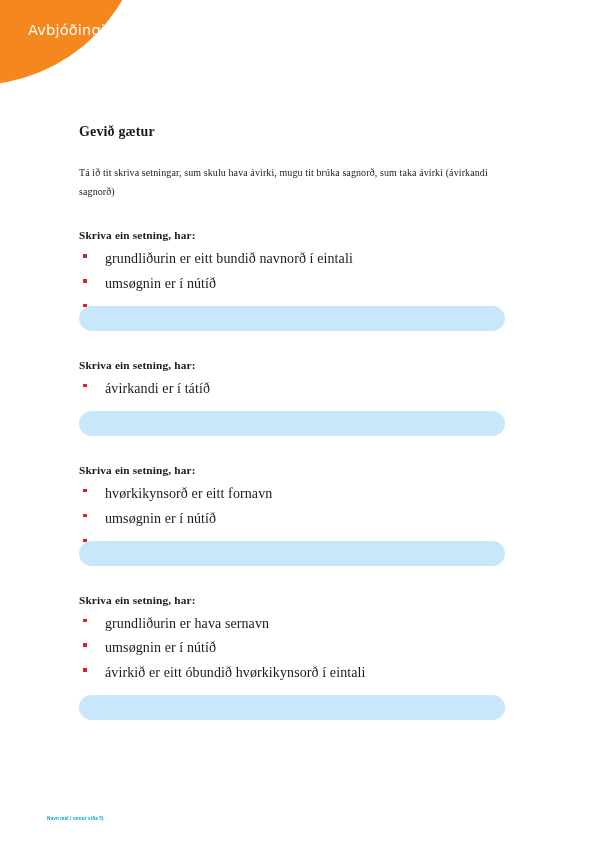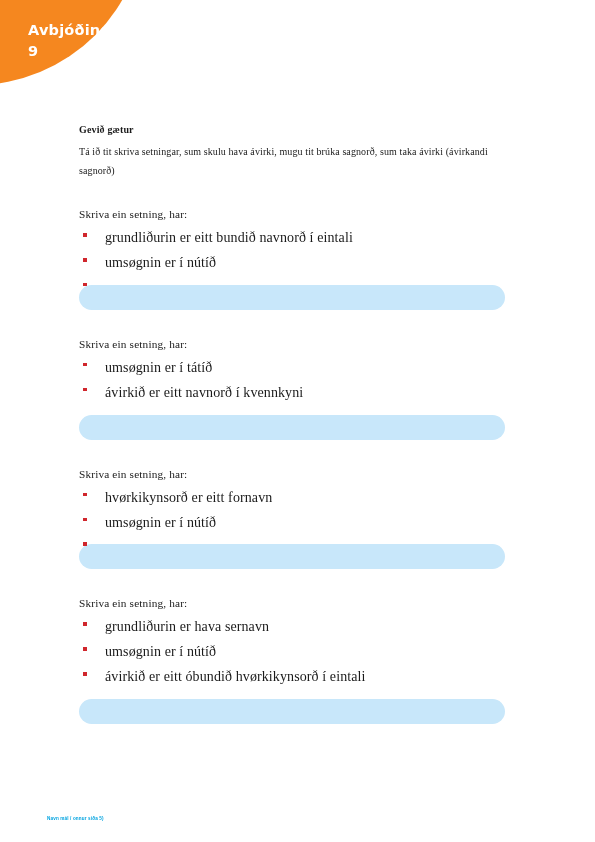--- a/index.html
+++ b/index.html
@@ -25,54 +25,54 @@
     background: #f5871f;
     border-radius: 0 0 170px 0;
   }
   #header-title {
     position: absolute;
     left: 28px;
     top: 20px;
     width: 110px;
     color: #ffffff;
     font-family: "DejaVu Sans", sans-serif;
-    font-weight: bold;
+    font-weight: normal;
     font-size: 14.5px;
     line-height: 1.45;
     letter-spacing: 0.2px;
   }
 
   
   #content {
     position: absolute;
     left: 79px;
     top: 124px;
     width: 426px;
   }
 
   .intro-heading {
     font-weight: bold;
-    font-size: 10px;
-    color: #1a1a1a;
-    margin: 0 0 8px 0;
+    font-size: 14px;
+    color: #1a1a1a;
+    margin: 0 0 24px 0;
     letter-spacing: 0.15px;
   }
   .intro-body {
     font-size: 10px;
     color: #1a1a1a;
     line-height: 1.85;
     margin: 0;
     letter-spacing: 0.1px;
   }
 
   .task-block {
     margin-top: 28px;
   }
   .task-heading {
-    font-weight: normal;
+    font-weight: bold;
     font-size: 11.3px;
     color: #1a1a1a;
     margin: 0 0 6px 0;
     letter-spacing: 0.15px;
   }
   .bullet-list {
     list-style: none;
     margin: 0;
     padding: 0;
   }
@@ -144,25 +144,21 @@
   </div>
 
   <div class="task-block">
     <p class="task-heading">Skriva ein setning, har:</p>
     <ul class="bullet-list">
       <li class="bullet-item">
         <span class="bullet-marker"></span>
       </li>
       <li class="bullet-item">
         <span class="bullet-marker"></span>
-        <span>umsøgnin er í tátíð</span>
-      </li>
-      <li class="bullet-item">
-        <span class="bullet-marker"></span>
-        <span>ávirkið er eitt navnorð í kvennkyni</span>
+        <span>ávirkandi er í tátíð</span>
       </li>
     </ul>
     <div class="answer-box"></div>
   </div>
 
   <div class="task-block">
     <p class="task-heading">Skriva ein setning, har:</p>
     <ul class="bullet-list">
       <li class="bullet-item">
         <span class="bullet-marker"></span>

